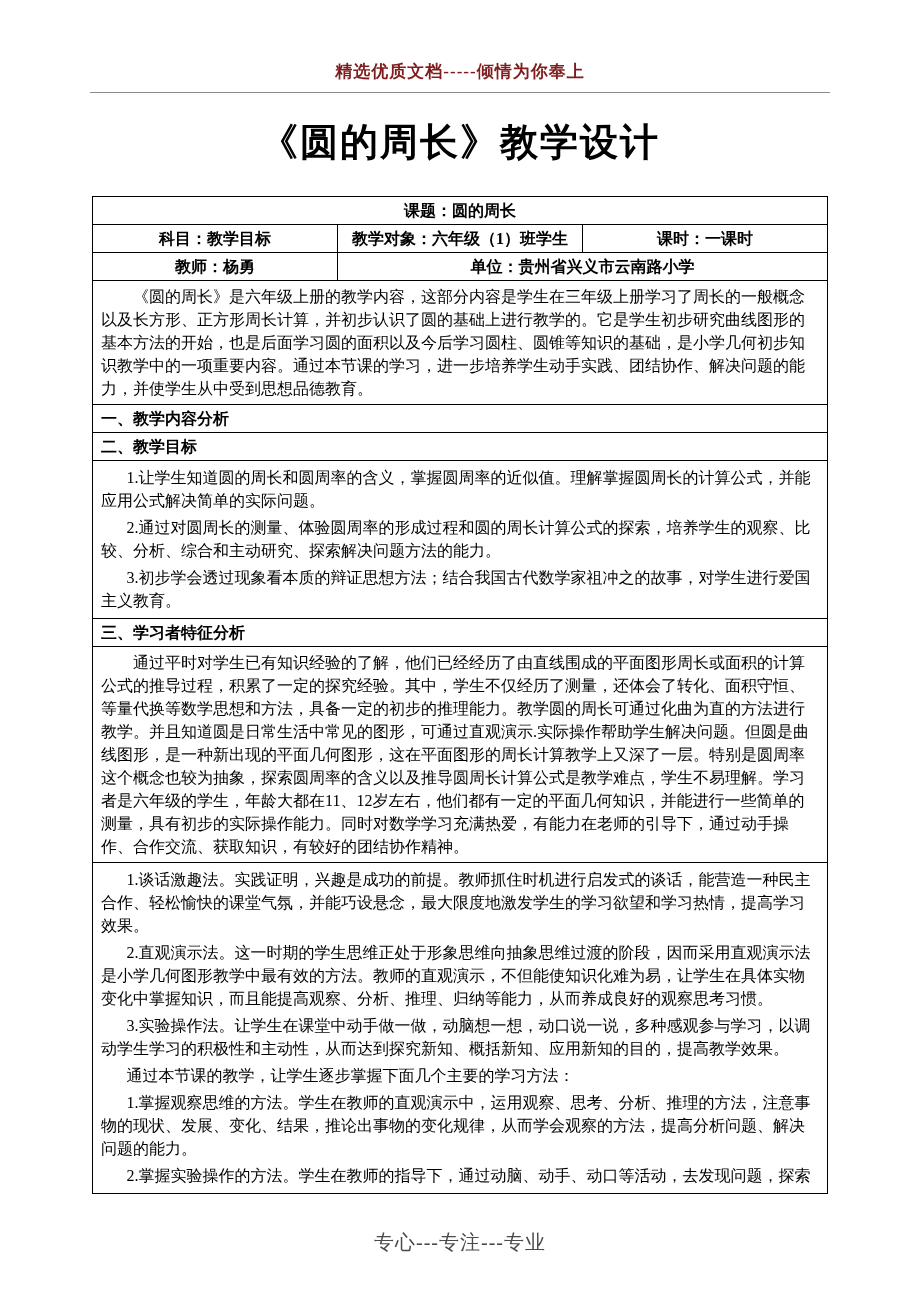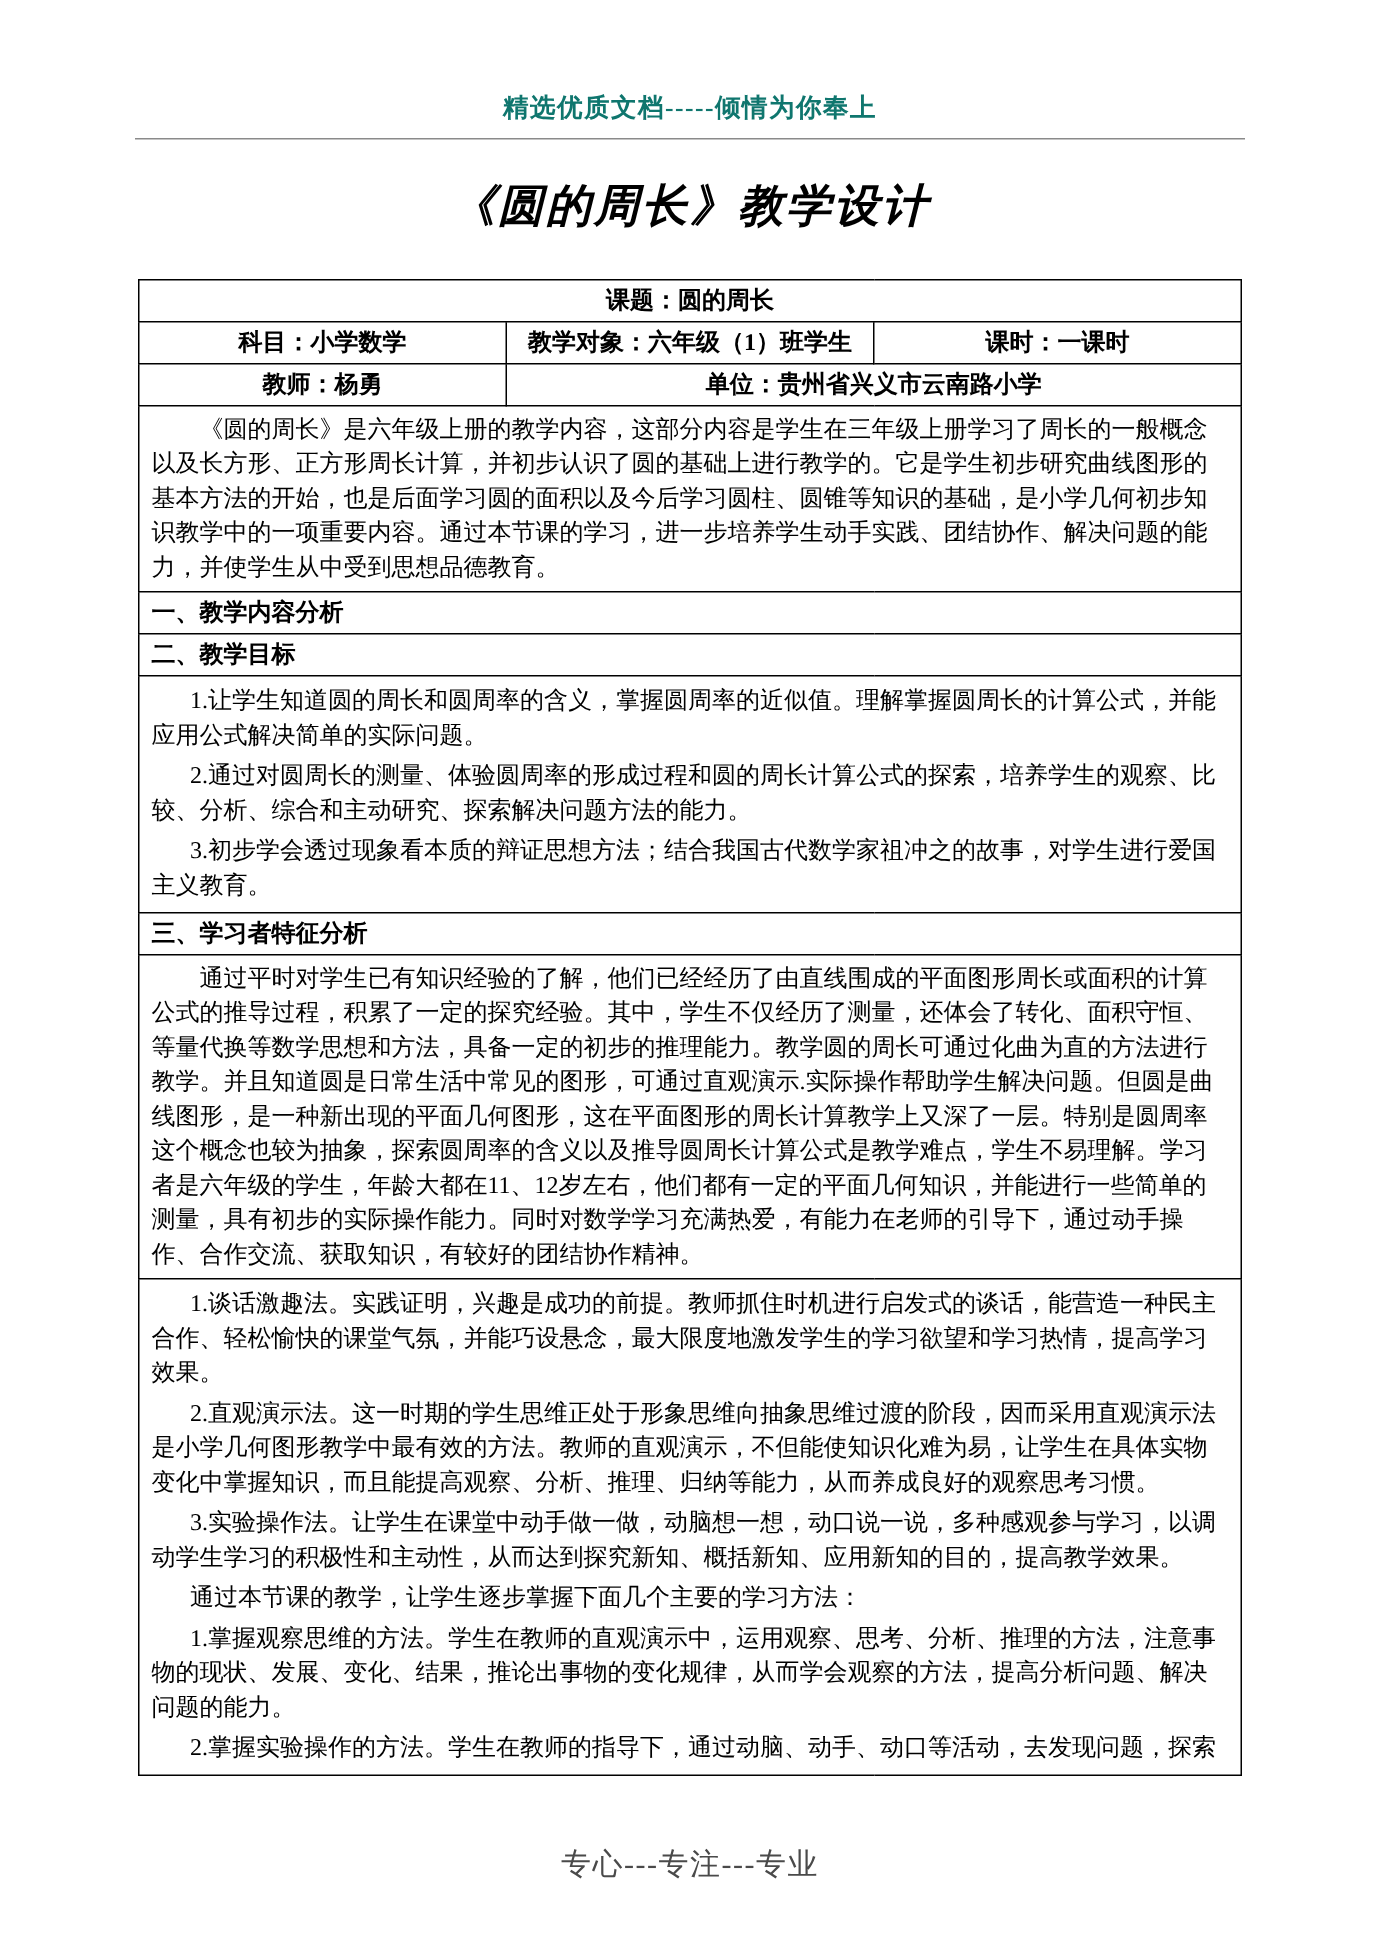--- a/index.html
+++ b/index.html
@@ -13,34 +13,33 @@
     color: #000000;
     font-family: "Liberation Serif", "DejaVu Serif", serif;
     overflow: hidden;
   }
   .doc-header {
     padding-top: 60px;
     text-align: center;
     font-size: 17px;
     font-weight: bold;
     letter-spacing: 1px;
-    color: #0f766e;
+    color: #7f1d1d;
   }
   .header-rule {
     height: 0;
     border-top: 1px solid #8a8a8a;
     margin: 9px 90px 0 90px;
   }
   .doc-title {
     margin-top: 24px;
     text-align: center;
-    font-size: 30px;
+    font-size: 38px;
     font-weight: bold;
     letter-spacing: 2px;
-    font-style: italic;
   }
   table.lesson-table {
     width: 736px;
     margin: 28px auto 0 auto;
     border-collapse: collapse;
     table-layout: fixed;
   }
   table.lesson-table td {
     border: 1.5px solid #000000;
     font-size: 16px;
@@ -85,21 +84,21 @@
   <div class="doc-title">《圆的周长》教学设计</div>
 
   <table class="lesson-table">
     <tbody>
 
       <tr>
         <td colspan="3" class="c b">课题：圆的周长</td>
       </tr>
 
       <tr>
-        <td class="c b w1">科目：小学数学</td>
+        <td class="c b w1">科目：教学目标</td>
         <td class="c b w2">教学对象：六年级（1）班学生</td>
         <td class="c b w3">课时：一课时</td>
       </tr>
 
       <tr>
         <td class="c b">教师：杨勇</td>
         <td colspan="2" class="c b">单位：贵州省兴义市云南路小学</td>
       </tr>
 
       <tr>

